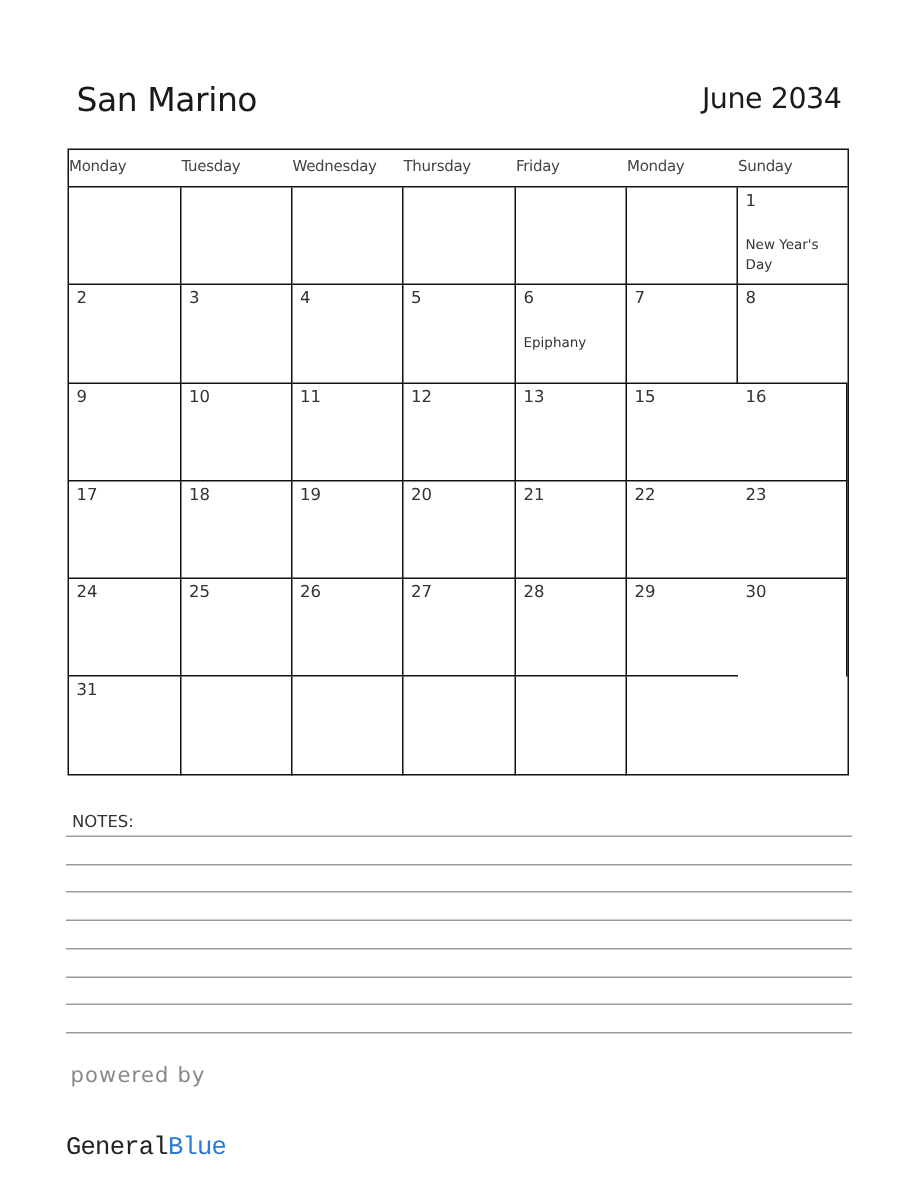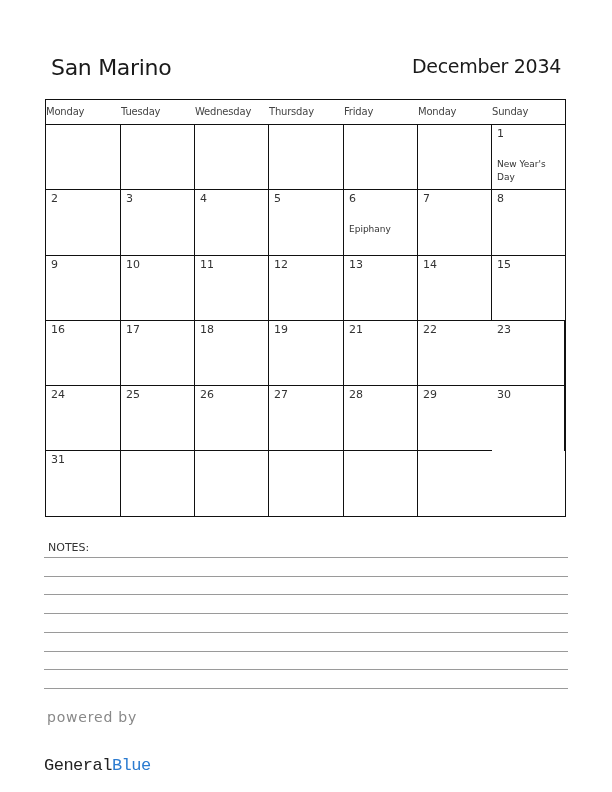--- a/index.html
+++ b/index.html
@@ -23,21 +23,21 @@
     .note-line { position: absolute; left: 44px; width: 524px; height: 1px; background: #9a9a9a; }
     .powered { position: absolute; left: 47px; top: 709px; font-size: 14px; color: #888; letter-spacing: 0.8px; }
     .brand { position: absolute; left: 44px; top: 756px; font-size: 17px; letter-spacing: -0.5px; font-family: Liberation Mono, monospace; }
     .brand .g { color: #222; }
     .brand .b { color: #2b7bd0; }
   </style>
 </head>
 <body>
 
 <div class="title-left">San Marino</div>
-<div class="title-right">December 2034</div>
+<div class="title-right">June 2034</div>
 
 <div class="cal">
   <div class="hdr">
     <div>Monday</div>
     <div>Tuesday</div>
     <div>Wednesday</div>
     <div>Thursday</div>
     <div>Friday</div>
     <div>Monday</div>
     <div>Sunday</div>
@@ -112,42 +112,42 @@
         <div class="event"></div>
       </div>
       <div class="cell">
         <div class="daynum">12</div>
         <div class="event"></div>
       </div>
       <div class="cell">
         <div class="daynum">13</div>
         <div class="event"></div>
       </div>
-      <div class="cell">
-        <div class="daynum">14</div>
-        <div class="event"></div>
-      </div>
       <div class="cell lastcol">
         <div class="daynum">15</div>
         <div class="event"></div>
       </div>
       <div class="cell">
         <div class="daynum">16</div>
         <div class="event"></div>
       </div>
       <div class="cell">
         <div class="daynum">17</div>
         <div class="event"></div>
       </div>
       <div class="cell">
         <div class="daynum">18</div>
         <div class="event"></div>
       </div>
       <div class="cell">
         <div class="daynum">19</div>
+        <div class="event"></div>
+      </div>
+      <div class="cell">
+        <div class="daynum">20</div>
         <div class="event"></div>
       </div>
       <div class="cell">
         <div class="daynum">21</div>
         <div class="event"></div>
       </div>
       <div class="cell lastcol">
         <div class="daynum">22</div>
         <div class="event"></div>
       </div>

